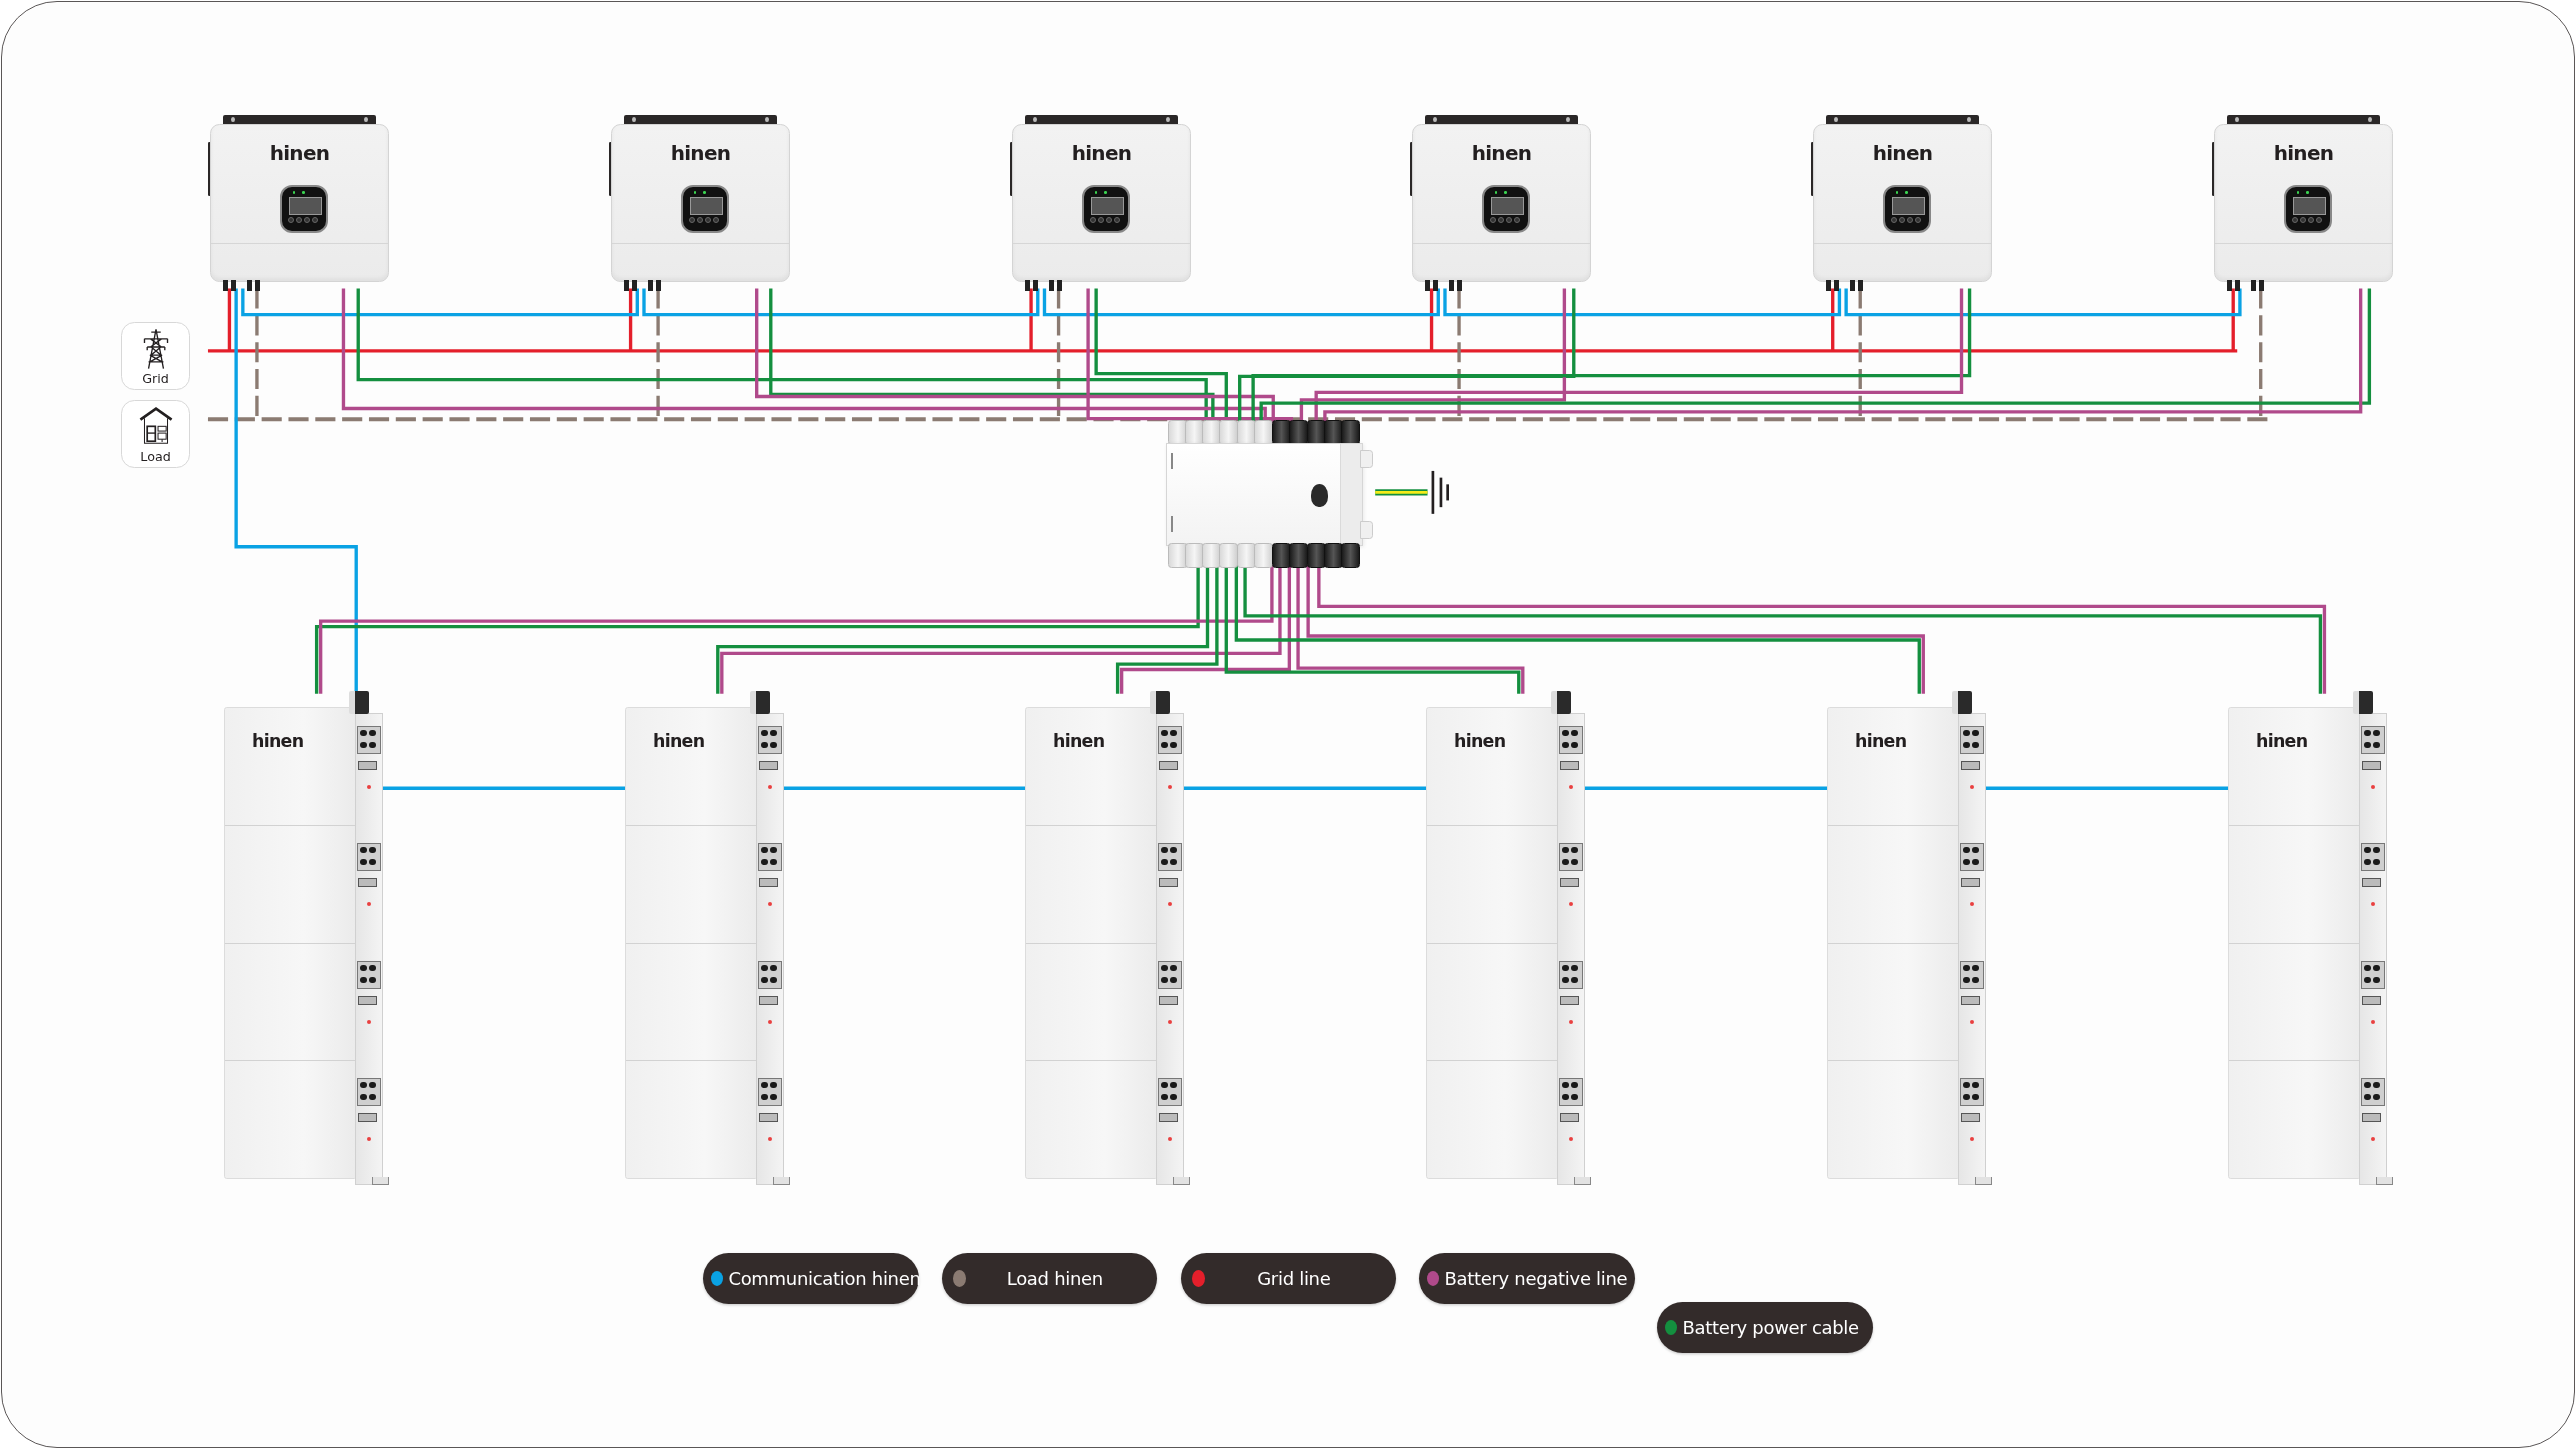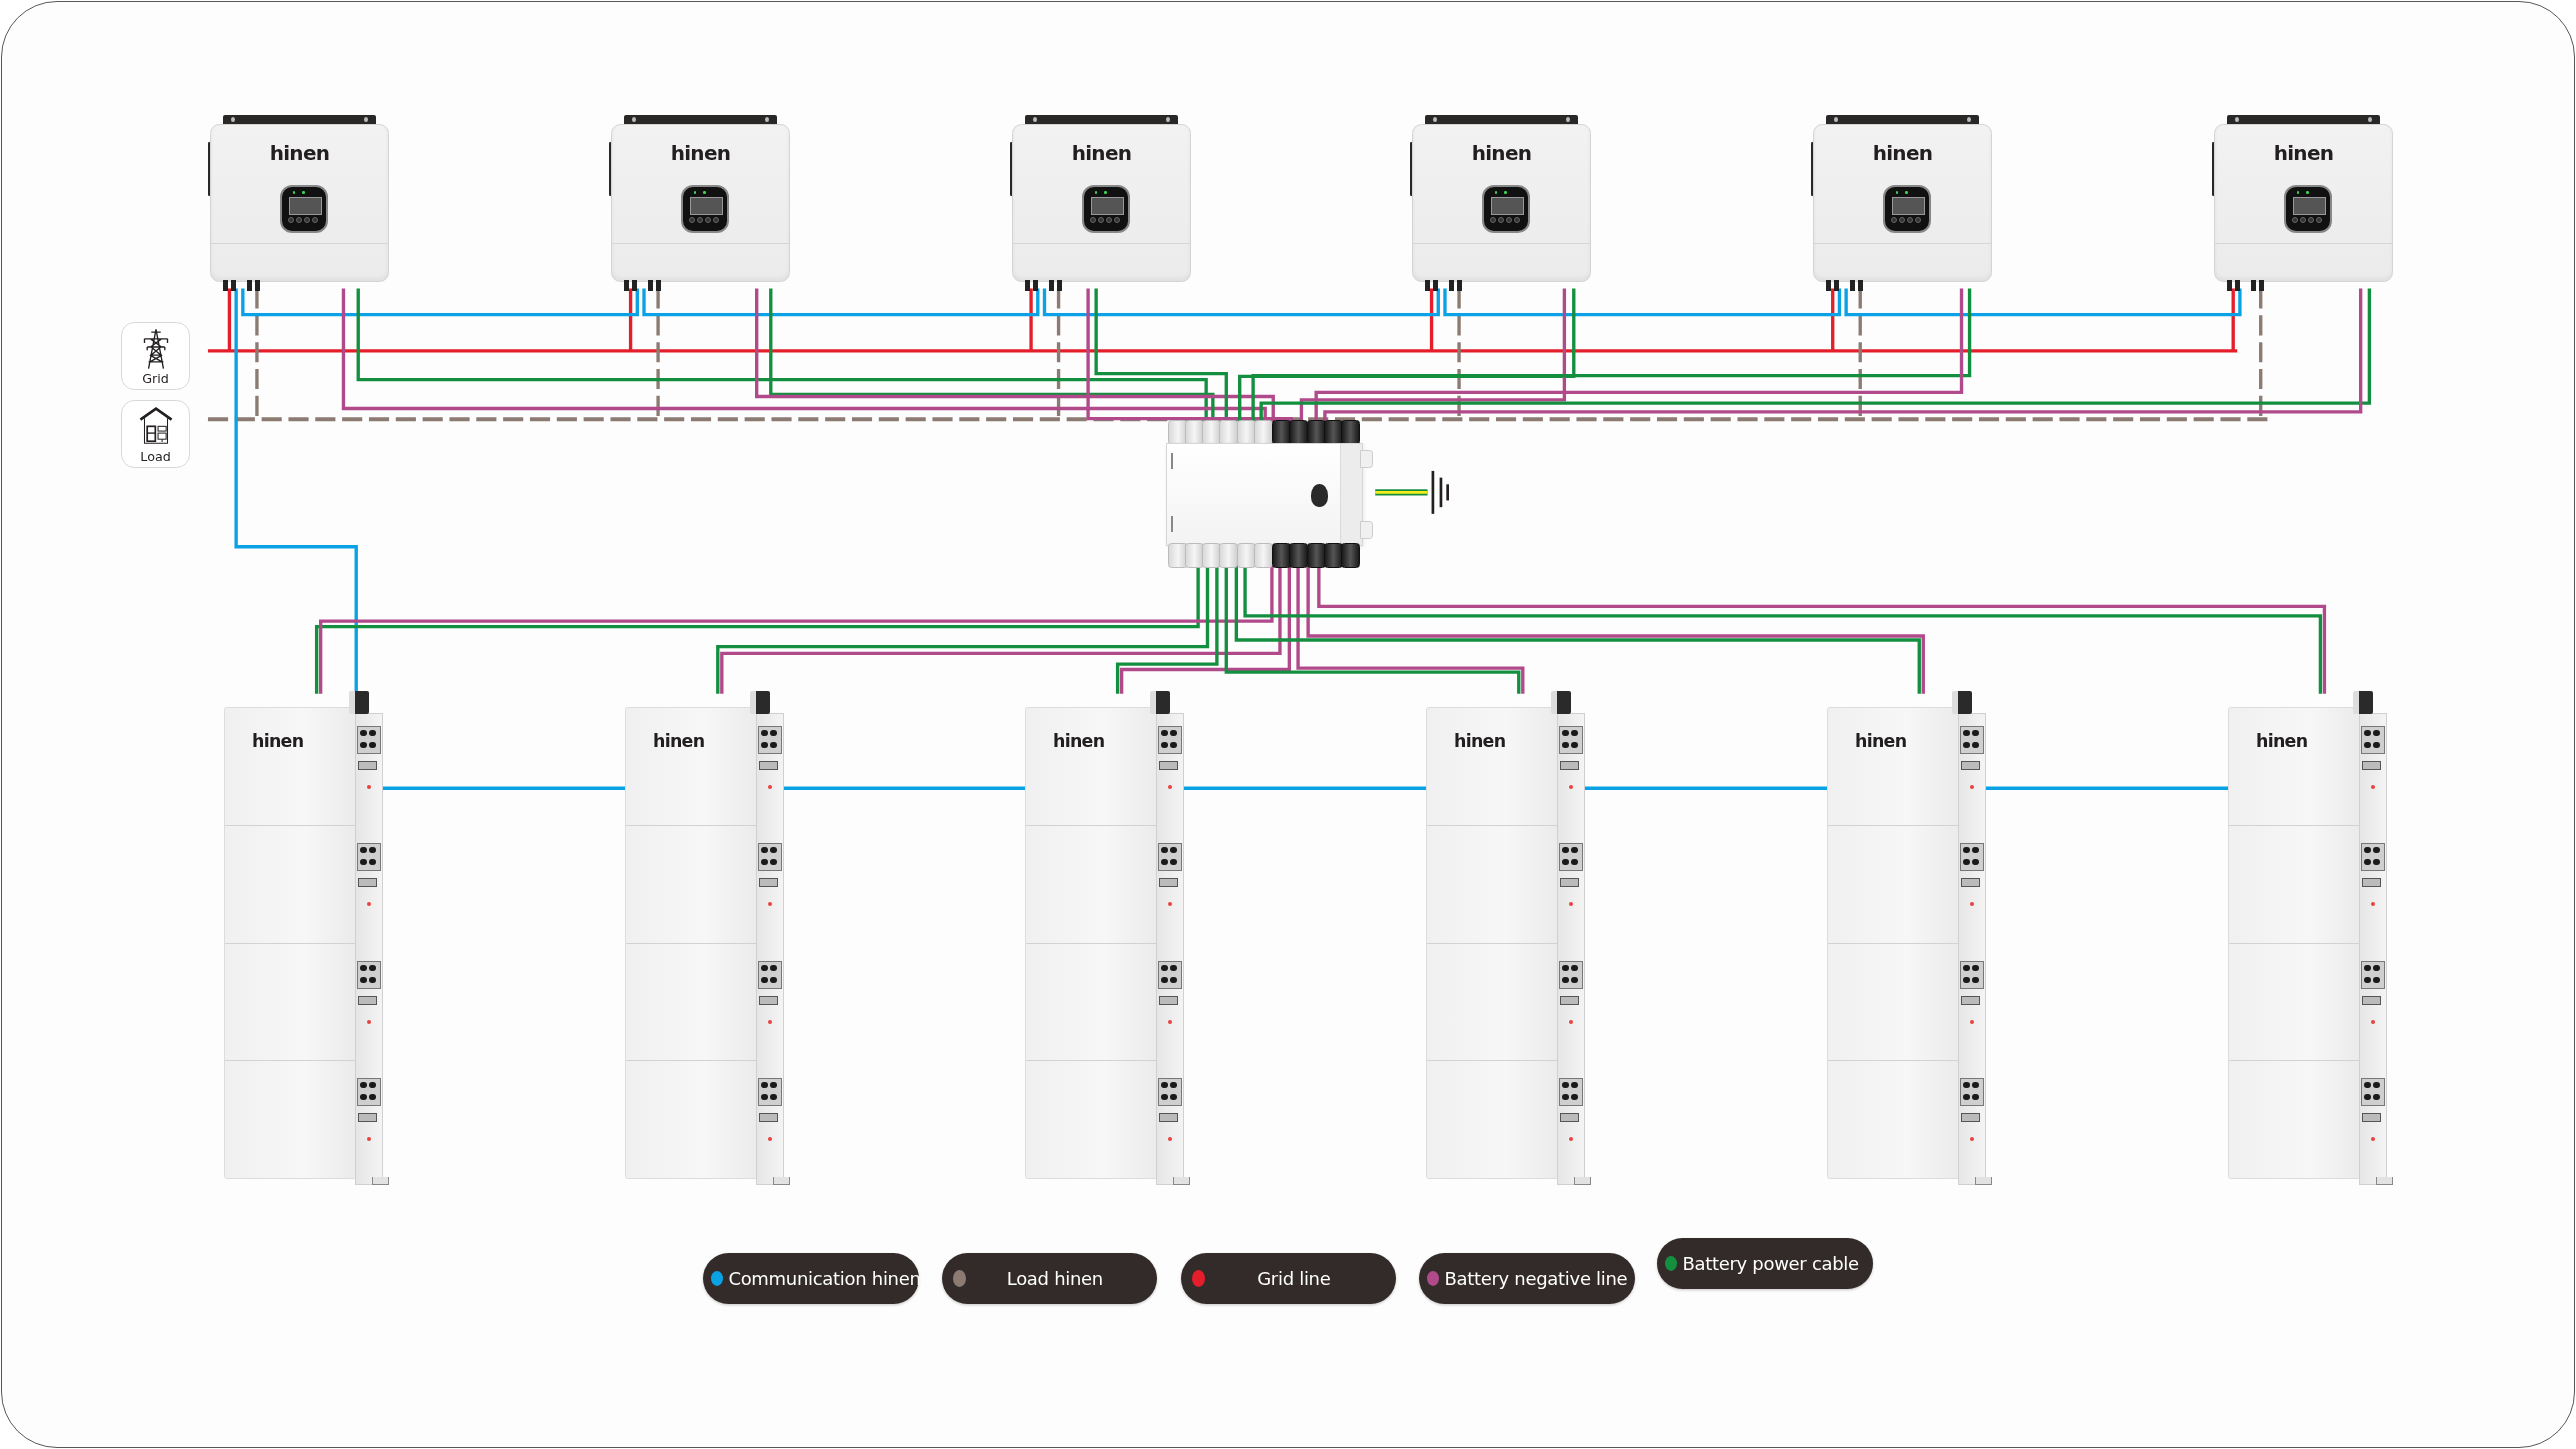--- a/index.html
+++ b/index.html
@@ -561,18 +561,18 @@
     <span class="txt">Load hinen</span>
   </div>
   <div class="legend-pill centered" style="left:1181px;width:215px">
     <span class="dot" style="background:#e41f2b;margin-left:10.7px"></span>
     <span class="txt">Grid line</span>
   </div>
   <div class="legend-pill left" style="left:1419px;width:216px">
     <span class="dot" style="background:#b04a8b;width:12px;height:14.8px"></span>
     <span class="txt">Battery negative line</span>
   </div>
-  <div class="legend-pill left" style="left:1657px;width:216px;top:1238px">
+  <div class="legend-pill left" style="left:1657px;width:216px;top:1302px">
     <span class="dot" style="background:#148f3f;width:12px;height:14.8px"></span>
     <span class="txt">Battery power cable</span>
   </div>
 </div>
 
 
 </body></html>

